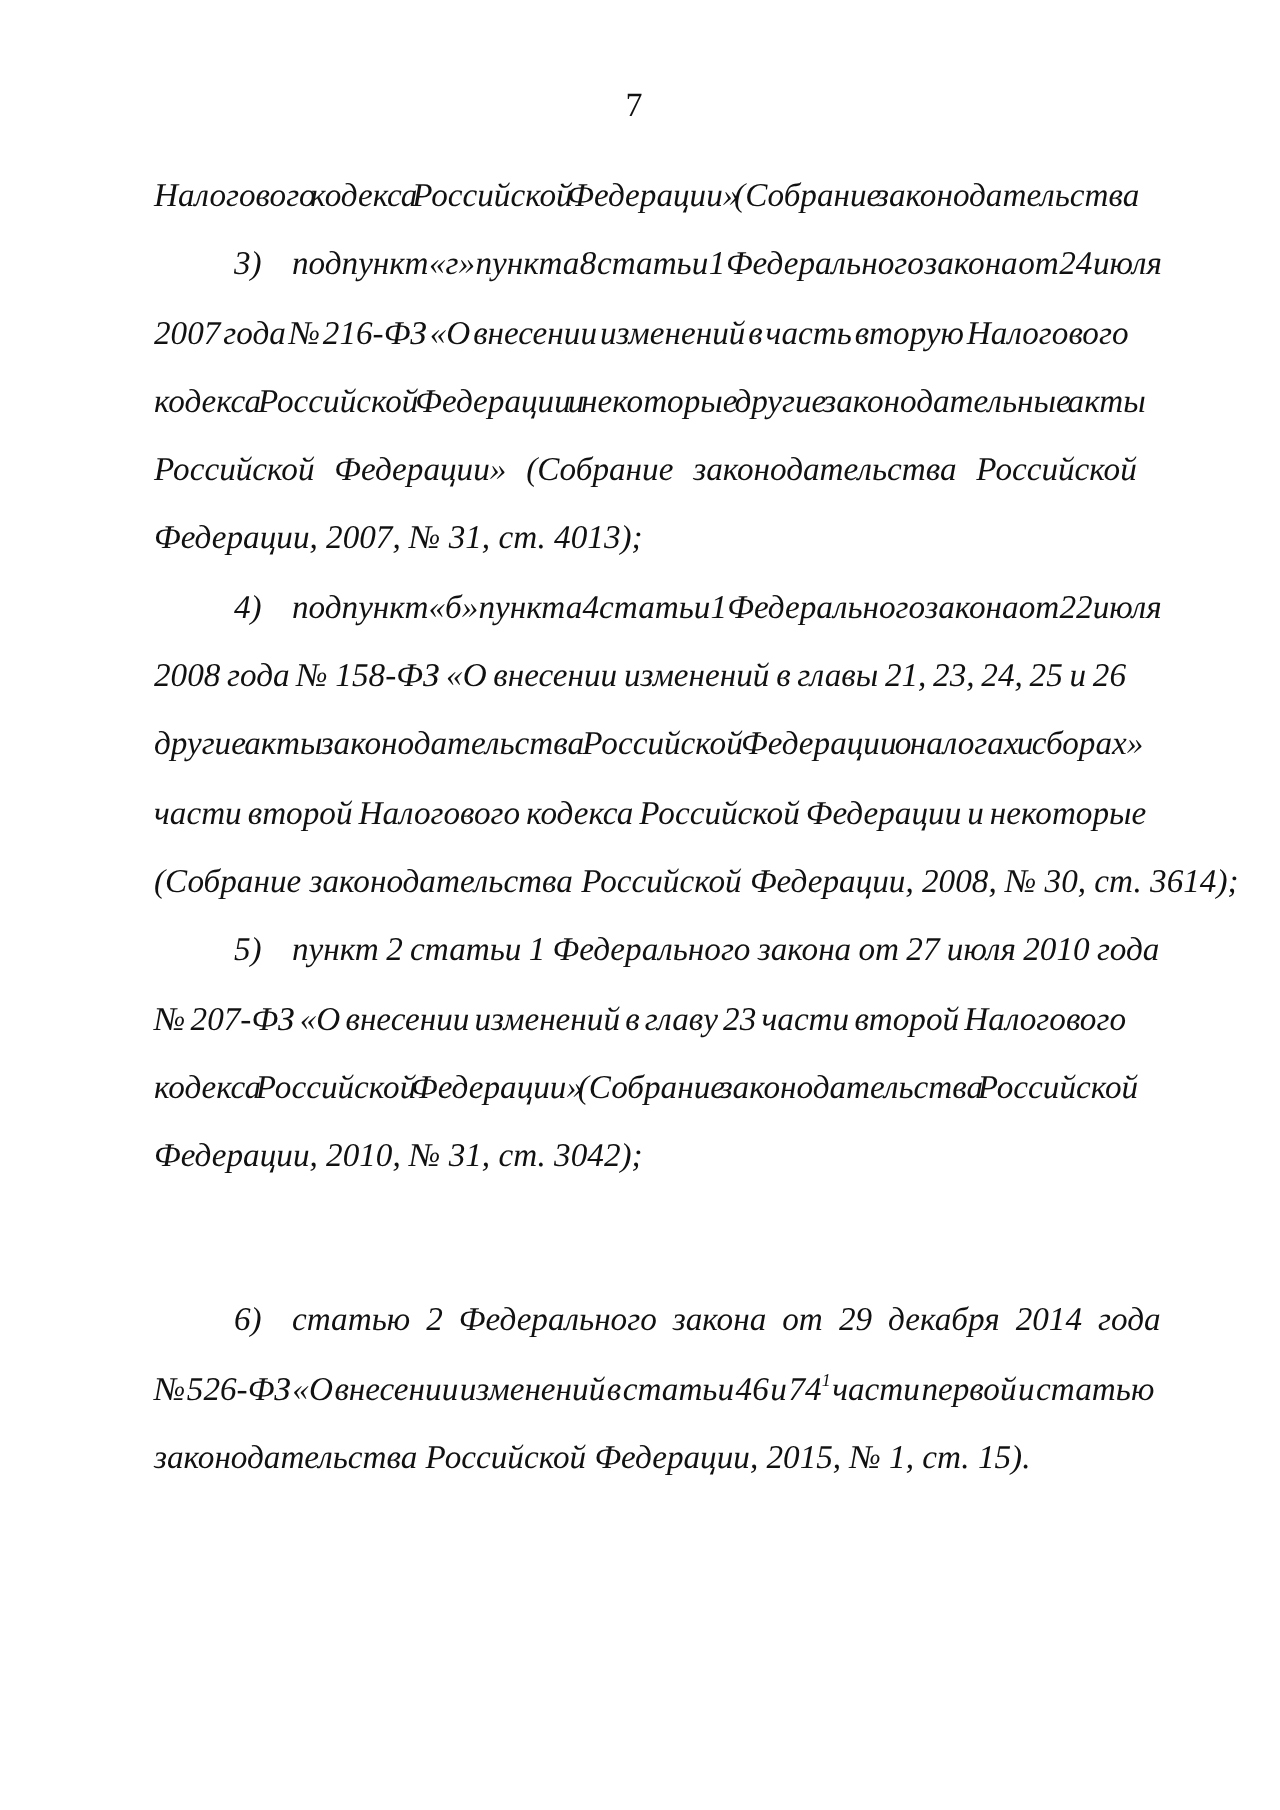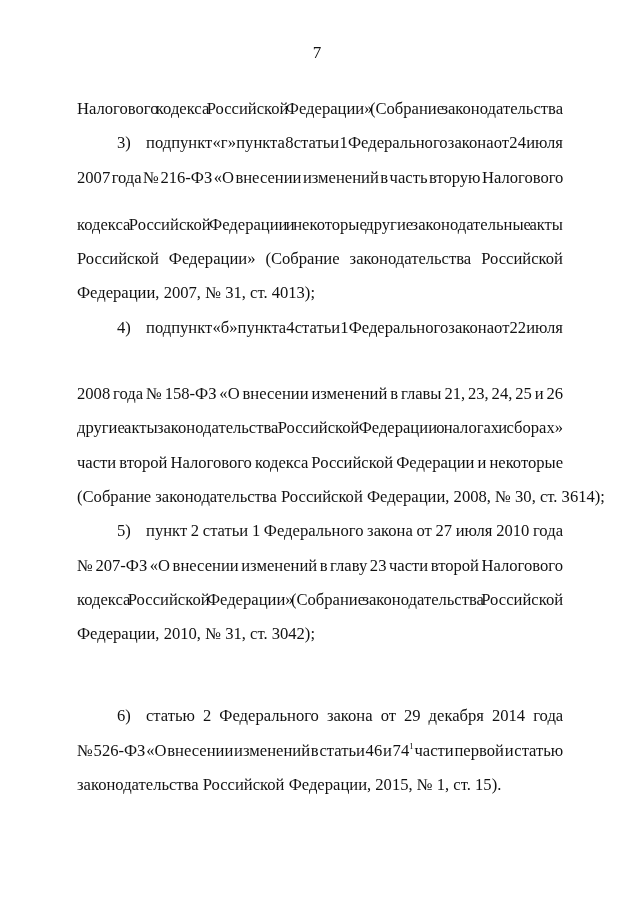--- a/index.html
+++ b/index.html
@@ -7,22 +7,22 @@
   .page {
     position: absolute; left: 0; top: 0; width: 640px; height: 905px;
     background: #ffffff; color: #111111;
     font-family: "Liberation Serif", "DejaVu Serif", serif;
   }
   .page-number {
     position: absolute; top: 42px; left: 0; width: 634px;
     text-align: center; font-size: 17px; line-height: 22px;
   }
   .body-text {
-    position: absolute; left: 77px; top: 92px; width: 486px;
-    font-size: 16.6px; line-height: 34.3px;
+    position: absolute; left: 77px; top: 81px; width: 486px;
+    font-size: 16.6px; line-height: 34.3px; font-style: italic;
   }
   .line {
     display: block; height: 34.3px; white-space: nowrap;
     text-align: justify; text-align-last: justify;
   }
   .line.last { text-align-last: left; }
   .line.indent { padding-left: 40px; }
   .item-num { display: inline-block; width: 29px; text-align: left; }
   sup { font-size: 9px; vertical-align: 7px; line-height: 0; }
 </style>
@@ -34,28 +34,28 @@
 
   <div class="body-text">
 
     <div class="paragraph">
       <span class="line" style="white-space: nowrap; display: block; word-spacing: -6.8px;">Налогового кодекса Российской Федерации» (Собрание законодательства</span>
     </div>
 
     <div class="paragraph">
       <span class="line indent" style="white-space: nowrap; display: block; word-spacing: -3.9px;"><span class="item-num">3)</span><span>подпункт «г» пункта 8 статьи 1 Федерального закона от 24 июля</span></span>
       <span class="line" style="white-space: nowrap; display: block; word-spacing: -2.7px;">2007 года № 216-ФЗ «О внесении изменений в часть вторую Налогового</span>
-      <span class="line" style="white-space: nowrap; display: block; word-spacing: -5.71429px; margin-top: 13px;">кодекса Российской Федерации и некоторые другие законодательные акты</span>
+      <span class="line" style="white-space: nowrap; display: block; word-spacing: -5.71429px;">кодекса Российской Федерации и некоторые другие законодательные акты</span>
       <span class="line" style="white-space: nowrap; display: block; word-spacing: 5.75px;">Российской Федерации» (Собрание законодательства Российской</span>
       <span class="line last">Федерации, 2007, № 31, ст. 4013);</span>
     </div>
 
     <div class="paragraph">
       <span class="line indent" style="white-space: nowrap; display: block; word-spacing: -4.1px;"><span class="item-num">4)</span><span>подпункт «б» пункта 4 статьи 1 Федерального закона от 22 июля</span></span>
-      <span class="line" style="white-space: nowrap; display: block; word-spacing: -1.28571px; margin-top: 32px;">2008 года № 158-ФЗ «О внесении изменений в главы 21, 23, 24, 25 и 26</span>
+      <span class="line" style="white-space: nowrap; display: block; word-spacing: -1.28571px;">2008 года № 158-ФЗ «О внесении изменений в главы 21, 23, 24, 25 и 26</span>
       <span class="line" style="white-space: nowrap; display: block; word-spacing: -5px;">другие акты законодательства Российской Федерации о налогах и сборах»</span>
       <span class="line" style="white-space: nowrap; display: block; word-spacing: -1.14286px;">части второй Налогового кодекса Российской Федерации и некоторые</span>
       <span class="line last">(Собрание законодательства Российской Федерации, 2008, № 30, ст. 3614);</span>
     </div>
 
     <div class="paragraph">
       <span class="line indent" style="white-space: nowrap; display: block; word-spacing: -0.5px;"><span class="item-num">5)</span><span>пункт 2 статьи 1 Федерального закона от 27 июля 2010 года</span></span>
       <span class="line" style="white-space: nowrap; display: block; word-spacing: -1.6px;">№ 207-ФЗ «О внесении изменений в главу 23 части второй Налогового</span>
       <span class="line" style="white-space: nowrap; display: block; word-spacing: -6.8px;">кодекса Российской Федерации» (Собрание законодательства Российской</span>
       <span class="line last">Федерации, 2010, № 31, ст. 3042);</span>

